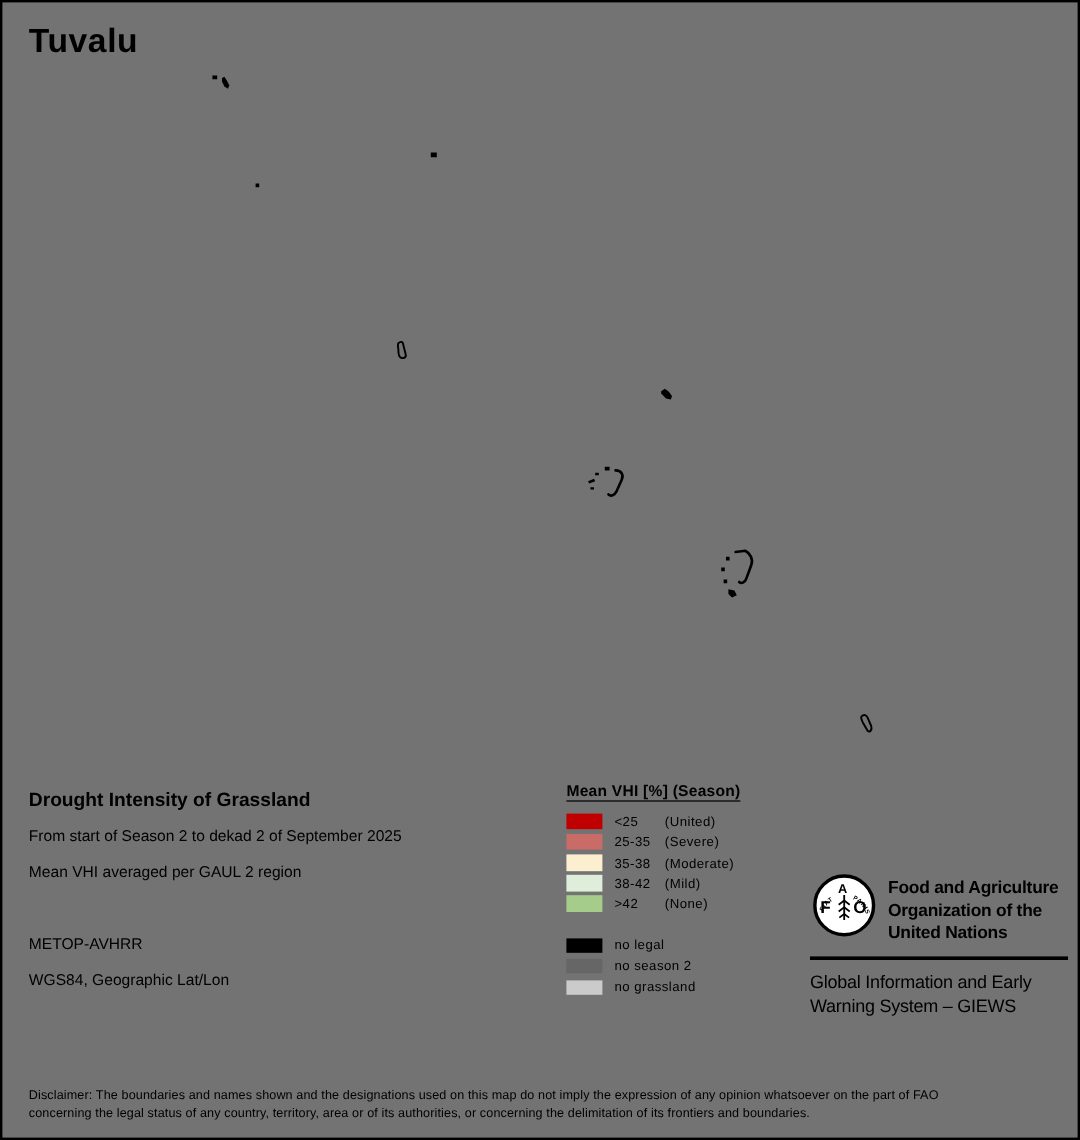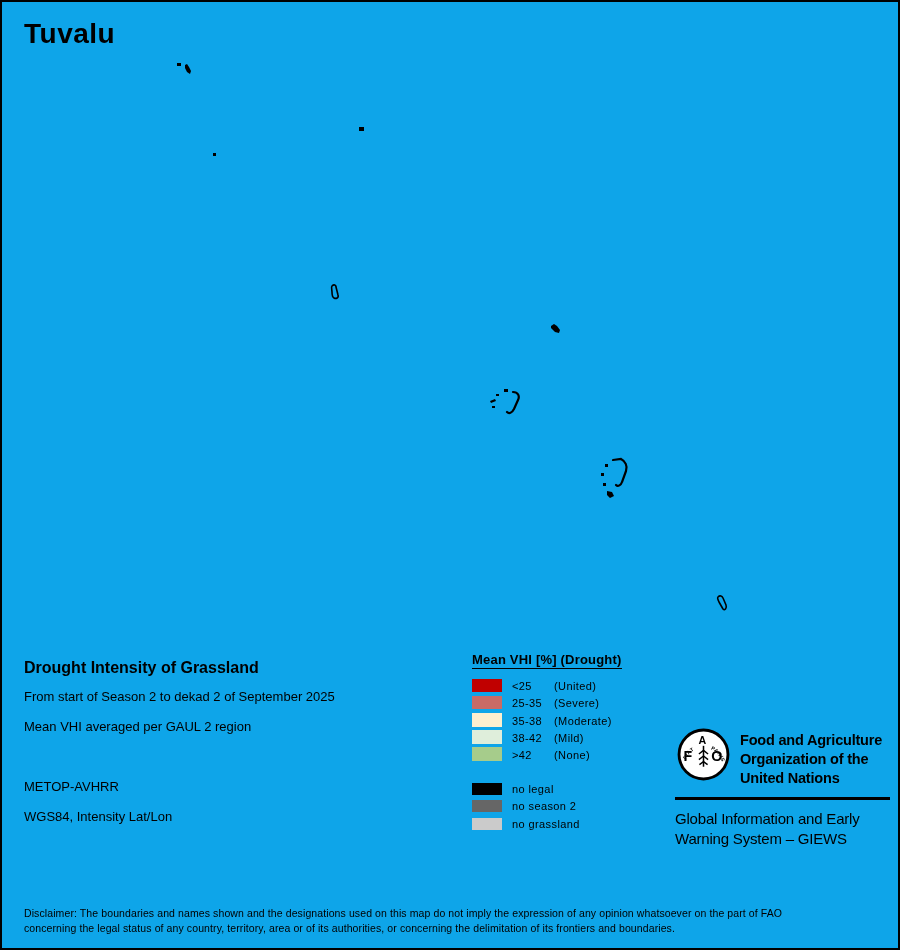--- a/index.html
+++ b/index.html
@@ -1,20 +1,20 @@
 <!DOCTYPE html>
 <html><head>
 <meta charset="utf-8">
 <style>
   * { margin:0; padding:0; box-sizing:border-box; }
   html,body { background:#fff; }
   body { font-family:"Liberation Sans", sans-serif; color:#000; }
   .canvas {
     position:relative; width:900px; height:950px;
-    background:#0ea5e9; border:2px solid #000; overflow:hidden;
+    background:#737373; border:2px solid #000; overflow:hidden;
   }
   .map-title {
     position:absolute; left:22px; top:16px;
     font-size:28px; font-weight:bold; letter-spacing:0.5px;
   }
   .islands-svg { position:absolute; left:0; top:0; width:900px; height:950px; }
   .island.fill { fill:#000; stroke:none; }
   .island.line { fill:none; stroke:#000; stroke-width:1.6; stroke-linejoin:round; }
   .island.arc  { fill:none; stroke:#000; stroke-width:2.2; stroke-linecap:round; }
 
@@ -80,24 +80,24 @@
       <path d="M502,387 h4 v3 h-4 Z M494,392 h3 v2 h-3 Z M488,399 l5,-2 1,2 -5,2 Z M490,404 h3 v2 h-3 Z" class="island fill"></path>
       <path d="M611,458 l8,-1 c4,2 7,7 5,12 l-4,11 c-1,3 -4,5 -6,3" class="island arc"></path>
       <path d="M603,462 h3 v3 h-3 Z M599,471 h3 v3 h-3 Z M601,481 h3 v3 h-3 Z M605,489 l5,1 2,4 -4,2 -3,-3 Z" class="island fill"></path>
       <path d="M716,595 c2,-2 4,-1 5,1 l3,7 c1,3 -1,6 -3,4 l-4,-7 c-1,-2 -2,-4 -1,-5 Z" class="island line"></path>
     </svg>
 
   <div class="info-heading">Drought Intensity of Grassland</div>
   <div class="info-line info-sub1">From start of Season 2 to dekad 2 of September 2025</div>
   <div class="info-line info-sub2">Mean VHI averaged per GAUL 2 region</div>
   <div class="info-line info-sensor">METOP-AVHRR</div>
-  <div class="info-line info-proj">WGS84, Intensity Lat/Lon</div>
+  <div class="info-line info-proj">WGS84, Geographic Lat/Lon</div>
 
   <div class="legend">
-    <div class="legend-header">Mean VHI [%] (Drought)</div>
+    <div class="legend-header">Mean VHI [%] (Season)</div>
 
     <div class="legend-rows">
       <div class="legend-row">
         <span class="swatch" style="background-color: rgb(192, 0, 0);"></span>
         <span class="legend-val">&lt;25</span>
         <span class="legend-label">(United)</span>
       </div>
       <div class="legend-row">
         <span class="swatch" style="background-color: rgb(201, 107, 102);"></span>
         <span class="legend-val">25-35</span>

